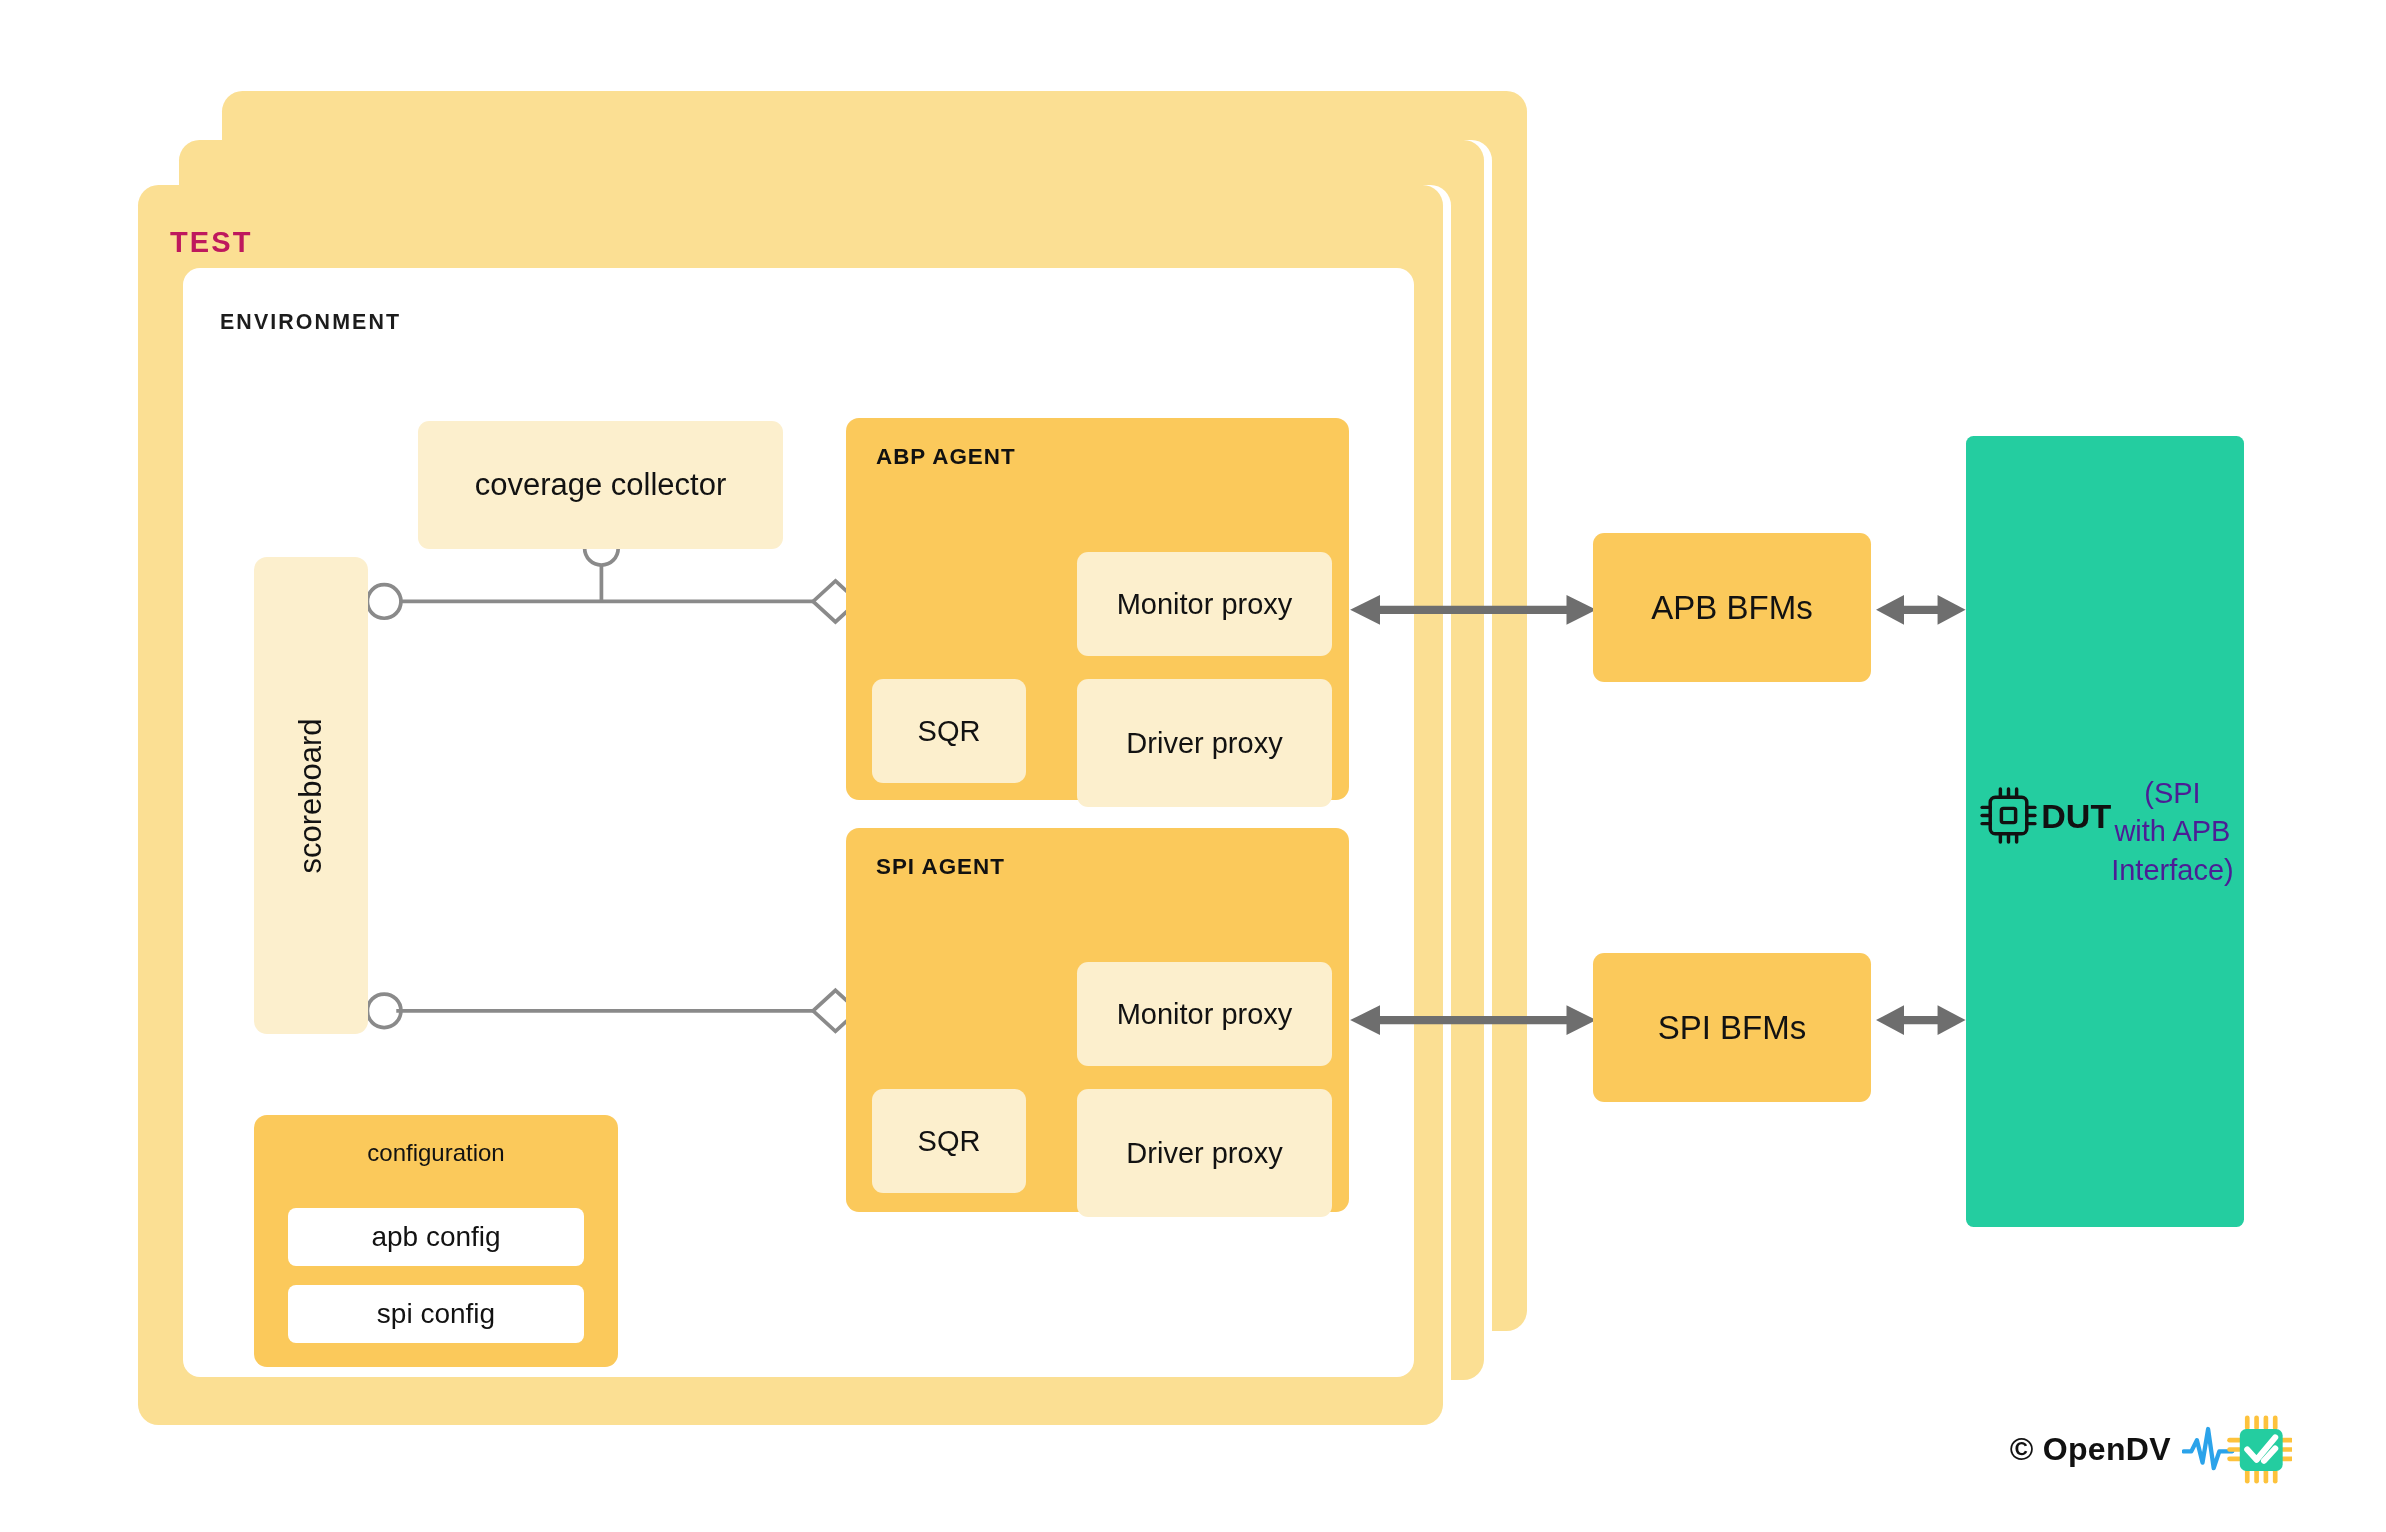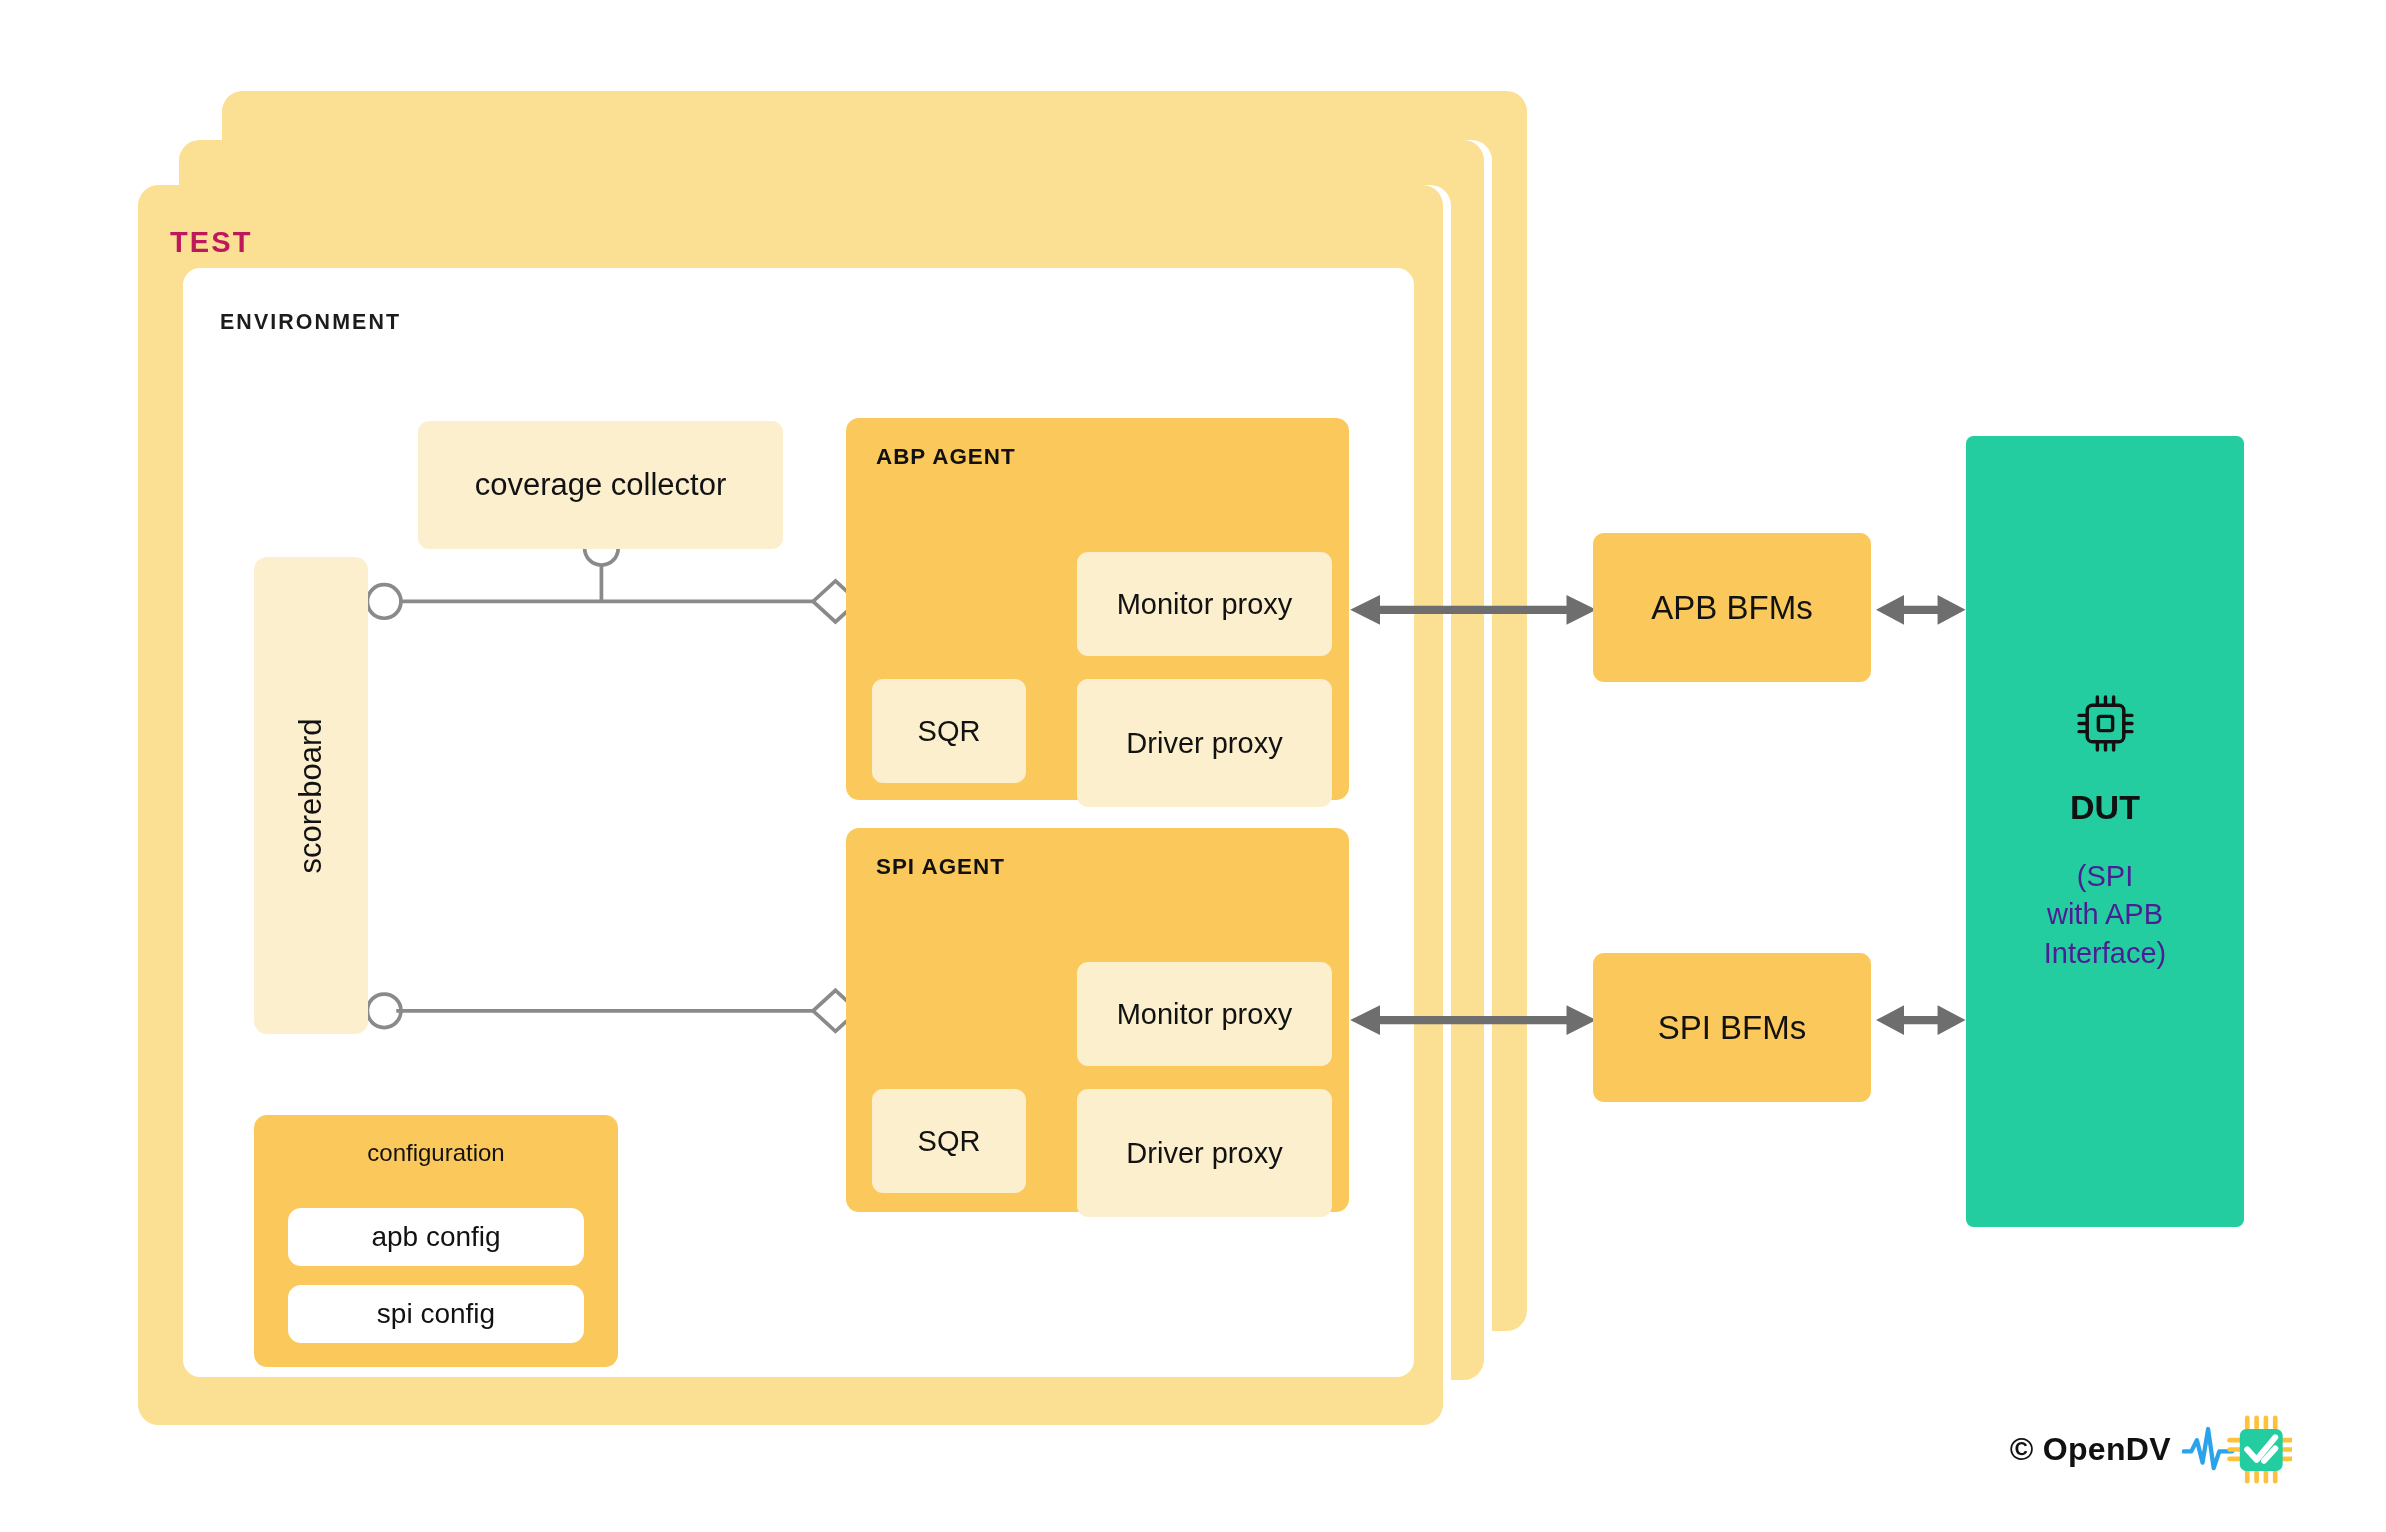--- a/index.html
+++ b/index.html
@@ -120,36 +120,36 @@
   .config-box {
     left: 254px; top: 1115px; width: 364px; height: 252px;
     background: #fbc95b; border-radius: 13px;
   }
   .config-title {
     position: absolute; left: 0; right: 0; top: 24px;
     text-align: center; font-size: 24px; color: #121212;
   }
   .config-item {
     position: absolute; left: 34px; width: 296px; height: 58px;
-    background: #ffffff; border-radius: 13px;
+    background: #ffffff; border-radius: 8px;
     display: flex; align-items: center; justify-content: center;
     font-size: 28px; color: #121212;
   }
   .cfg-1 { top: 93px; }
   .cfg-2 { top: 170px; }
 
   
   .bfm-apb { left: 1593px; top: 533px; width: 278px; height: 149px; font-size: 33px; }
   .bfm-spi { left: 1593px; top: 953px; width: 278px; height: 149px; font-size: 33px; }
 
   
   .dut {
     left: 1966px; top: 436px; width: 278px; height: 791px;
     background: #24cda0; border-radius: 7.5px;
-    flex-direction: column;
+    flex-direction: row;
   }
   .dut-icon { width: 65px; height: 65px; margin-bottom: 32px; }
   .dut-title { font-size: 34px; font-weight: 700; color: #111111; margin-bottom: 30px; }
   .dut-sub { font-size: 29px; line-height: 1.32; color: #4c1d95; }
 
   
   #wires { position: absolute; left: 0; top: 0; width: 2387px; height: 1533px; }
 
   
   .footer {

